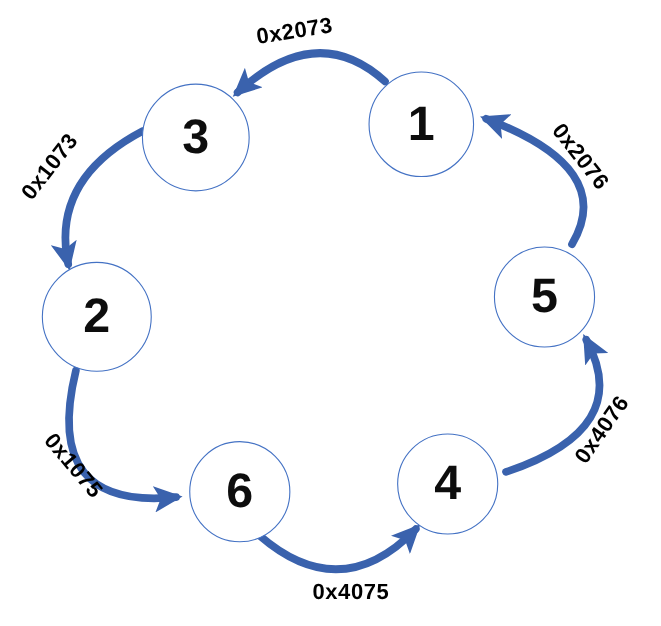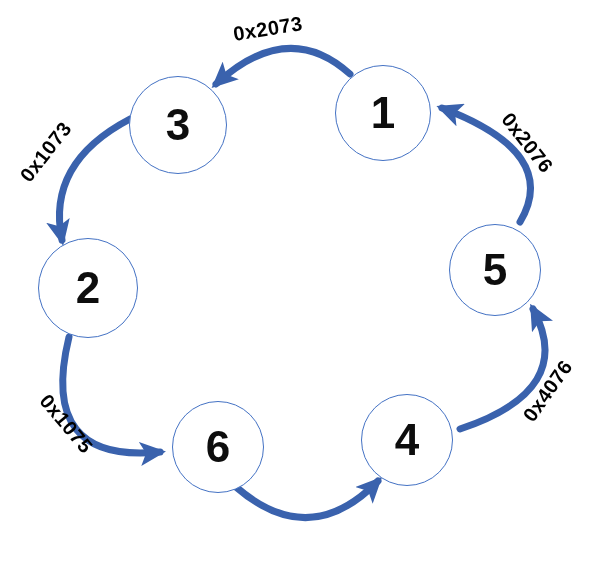--- a/index.html
+++ b/index.html
@@ -61,20 +61,21 @@
       <path d="M 350 74 Q 288 18 216 84" fill="none" stroke="#3a62ad" stroke-width="7" stroke-linecap="round" marker-end="url(#ah)"></path>
       <path d="M 130 119 Q 46 163 62 240" fill="none" stroke="#3a62ad" stroke-width="7" stroke-linecap="round" marker-end="url(#ah)"></path>
       <path d="M 69 337 Q 38 464 160 452" fill="none" stroke="#3a62ad" stroke-width="7" stroke-linecap="round" marker-end="url(#ah)"></path>
       <path d="M 236 487 Q 310 551 378 481" fill="none" stroke="#3a62ad" stroke-width="7" stroke-linecap="round" marker-end="url(#ah)"></path>
       <path d="M 460 429 Q 577 390 533 309" fill="none" stroke="#3a62ad" stroke-width="7" stroke-linecap="round" marker-end="url(#ah)"></path>
       <path d="M 520 222 Q 561 153 442 108" fill="none" stroke="#3a62ad" stroke-width="7" stroke-linecap="round" marker-end="url(#ah)"></path>
     </svg>
 <div class="edge-label" style="left: 268px; top: 29px; color: rgb(0, 0, 0); transform: translate(-50%, -50%) rotate(-9deg);">0x2073</div>
     <div class="edge-label" style="left: 46px; top: 152px; color: rgb(0, 0, 0); transform: translate(-50%, -50%) rotate(-52deg);">0x1073</div>
     <div class="edge-label" style="left: 66px; top: 424px; color: rgb(0, 0, 0); transform: translate(-50%, -50%) rotate(50deg);">0x1075</div>
+    <div class="edge-label" style="left: 319px; top: 539px; color: rgb(0, 0, 0); transform: translate(-50%, -50%) rotate(0deg);">0x4075</div>
     <div class="edge-label" style="left: 548px; top: 391px; color: rgb(0, 0, 0); transform: translate(-50%, -50%) rotate(-55deg);">0x4076</div>
     <div class="edge-label" style="left: 527px; top: 143px; color: rgb(0, 0, 0); transform: translate(-50%, -50%) rotate(52deg);">0x2076</div>
     <div class="node" style="left: 335px; top: 65px; width: 96px; height: 96px; border-color: rgb(68, 114, 196);">
       <span style="color: rgb(13, 13, 13);">1</span>
     </div>
     <div class="node" style="left: 129px; top: 76px; width: 98px; height: 98px; border-color: rgb(68, 114, 196);">
       <span style="color: rgb(13, 13, 13);">3</span>
     </div>
     <div class="node" style="left: 38px; top: 238px; width: 100px; height: 100px; border-color: rgb(68, 114, 196);">
       <span style="color: rgb(13, 13, 13);">2</span>

